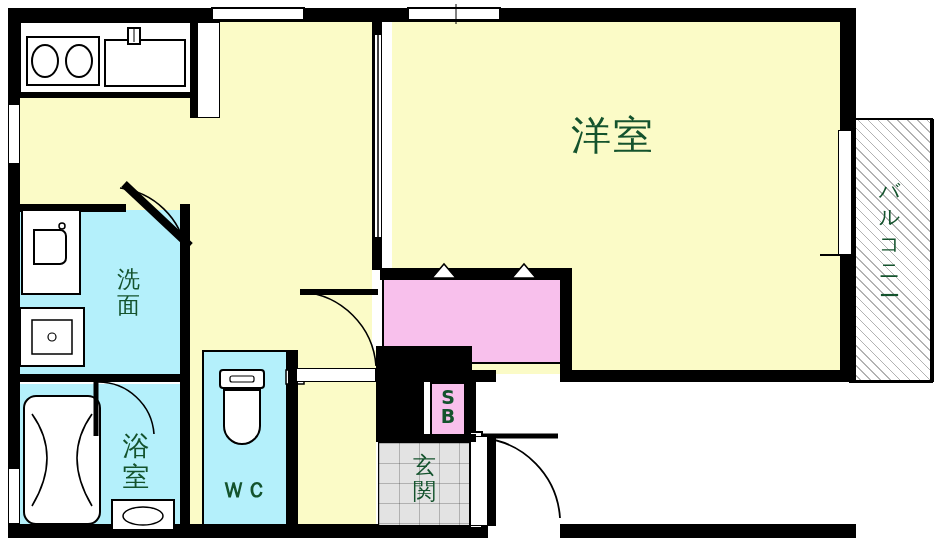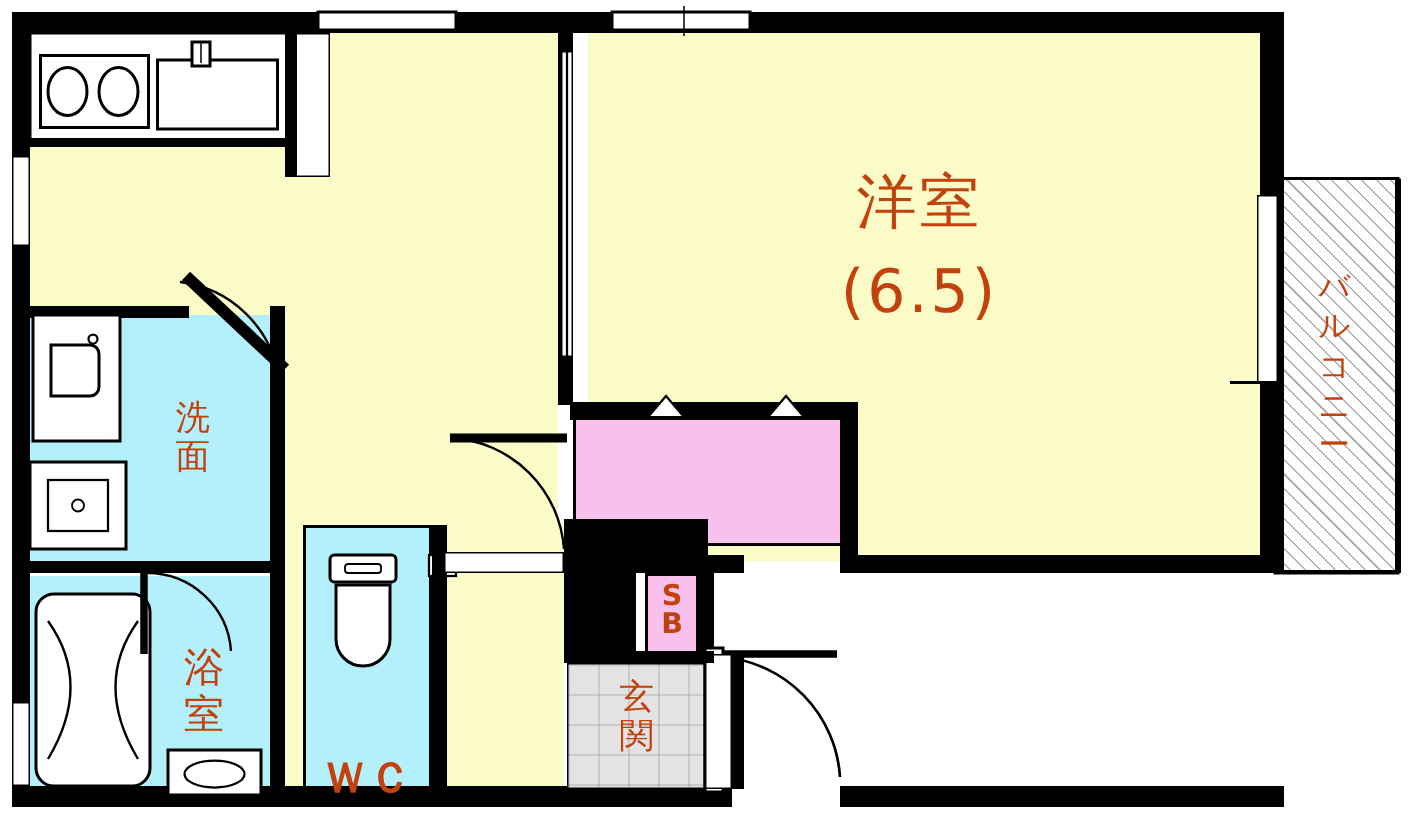--- a/index.html
+++ b/index.html
@@ -26,31 +26,31 @@
   .fill-white  { background: #ffffff; }
   .fill-black  { background: #000000; }
 
   .wall { background: #000000; }
 
   .outline { border: 2px solid #000000; box-sizing: border-box; }
   .outline-thin { border: 1px solid #000000; box-sizing: border-box; }
 
   .label {
     position: absolute;
-    color: #c2410c;
+    color: #14532d;
     text-align: center;
     line-height: 1.15;
     white-space: pre;
     font-family: "DejaVu Sans", sans-serif;
   }
   .label-room-big { font-size: 40px; letter-spacing: 2px; }
   .label-room-mid { font-size: 27px; letter-spacing: 2px; }
   .label-room-sm  { font-size: 23px; letter-spacing: 1px; }
   .label-cl       { font-size: 28px; font-weight: bold; letter-spacing: 1px; }
-  .label-wc       { font-size: 28px; font-weight: bold; letter-spacing: 2px; margin-top: 25px; }
+  .label-wc       { font-size: 21px; font-weight: bold; letter-spacing: 2px; }
   .label-sb       { font-size: 19px; font-weight: bold; line-height: 1.0; }
   .label-balcony  { font-size: 21px; letter-spacing: 1px; line-height: 1.25; }
 
   
   .hatch {
     background-image:
       repeating-linear-gradient(45deg, rgba(0,0,0,0.30) 0 1px, rgba(0,0,0,0) 1px 7px);
     background-color: #ffffff;
   }
   .gridfloor {
@@ -146,21 +146,20 @@
 
   <div class="abs wall" style="left:380px; top:268px; width:192px; height:12px;"></div>
   <div class="abs wall" style="left:560px; top:268px; width:12px; height:114px;"></div>
 
   <svg class="abs" style="left:420px; top:258px; width:140px; height:24px;">
     <polygon points="12,20 24,6 36,20" fill="#fff" stroke="#000" stroke-width="1.5"></polygon>
     <polygon points="92,20 104,6 116,20" fill="#fff" stroke="#000" stroke-width="1.5"></polygon>
   </svg>
 
   <div class="label label-room-big" style="left:548px; top:112px; width:130px;">洋室</div>
-  <div class="label label-room-big" style="left:528px; top:172px; width:170px;">(6.5)</div>
 
   <div class="abs fill-cyan" style="left:20px; top:210px; width:168px; height:166px;"></div>
   <div class="abs wall" style="left:20px; top:204px; width:106px; height:8px;"></div>
   <div class="abs wall" style="left:180px; top:204px; width:10px; height:172px;"></div>
   <div class="abs wall" style="left:20px; top:374px; width:170px; height:8px;"></div>
   <div class="label label-room-sm" style="left:104px; top:266px; width:50px;">洗
 面</div>
 
   <svg class="abs" style="left:20px; top:208px; width:64px; height:88px;">
     <rect x="2" y="2" width="58" height="84" fill="#fff" stroke="#000" stroke-width="2"></rect>

